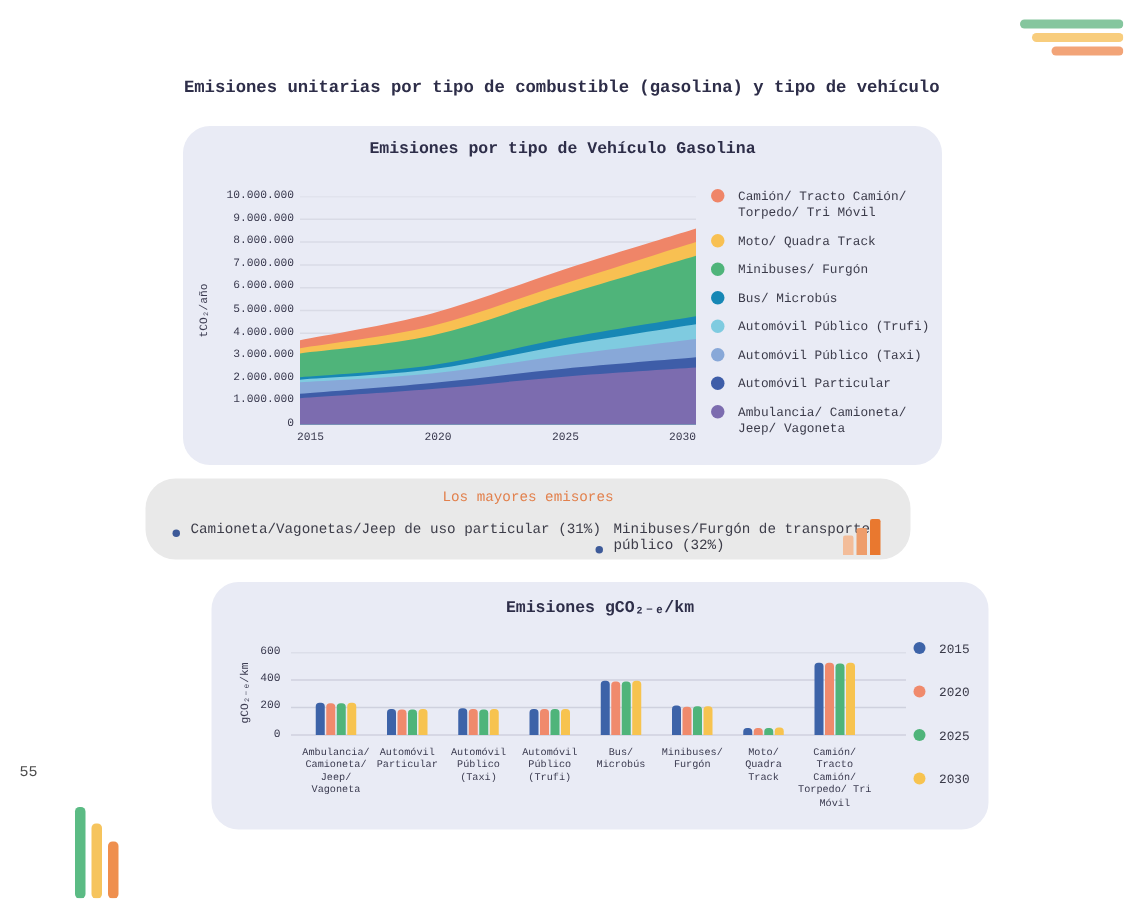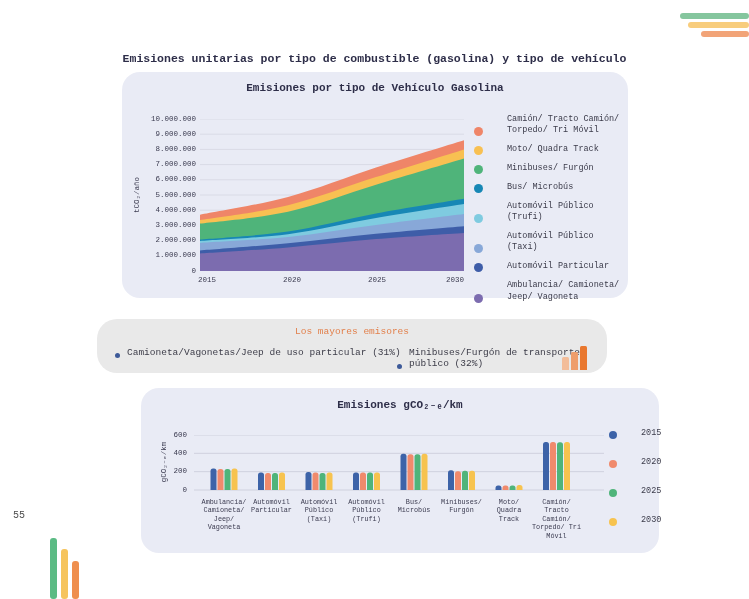--- a/index.html
+++ b/index.html
@@ -9,33 +9,33 @@
   .deco{position:absolute;border-radius:3px;}
   .deco-tr0{left:680px;top:13px;width:69px;height:6px;}
   .deco-tr1{left:688px;top:22px;width:61px;height:6px;}
   .deco-tr2{left:701px;top:31px;width:48px;height:6px;}
   .deco-bl0{left:50px;top:538px;width:7px;height:61px;}
   .deco-bl1{left:61px;top:549px;width:7px;height:50px;}
   .deco-bl2{left:72px;top:561px;width:7px;height:38px;}
   .main-title{position:absolute;top:52px;left:0;width:100%;text-align:center;
               font-size:11.5px;font-weight:bold;color:#2e2e49;}
   .card{position:absolute;background:#E9EBF5;border-radius:18px;}
-  .card1{left:122px;top:72px;width:506px;height:226px;}
+  .card1{left:122px;top:84px;width:506px;height:226px;}
   .card2{left:122px;top:388px;width:518px;height:165px;margin-left:19px;}
   .card-title{position:absolute;top:10px;left:0;width:100%;text-align:center;
               font-weight:bold;font-size:11px;color:#2e2e49;}
   .tick{position:absolute;font-size:7.5px;color:#3b3b50;}
   .tick-r{width:70px;text-align:right;}
   .tick-c{width:40px;text-align:center;}
   .ylab{position:absolute;font-size:7.5px;color:#3b3b50;white-space:nowrap;
         transform:translate(-50%,-50%) rotate(-90deg);}
   svg{position:absolute;display:block;}
   
   .legend{position:absolute;display:flex;flex-direction:column;list-style:none;margin:0;padding:0;}
-  .legend li{display:flex;align-items:flex-end;gap:24px;}
+  .legend li{display:flex;align-items:flex-start;gap:9px;}
   .legend .lbl{font-size:8.5px;line-height:1.3;color:#3b3b4a;white-space:pre-line;}
   .dot{border-radius:50%;flex:0 0 auto;}
   .area-legend{left:352px;top:42px;gap:8px;width:150px;}
   .area-legend .dot{width:9px;height:9px;}
   .bar-legend{left:468px;top:40px;gap:18px;}
   .bar-legend .dot{width:8px;height:8px;}
   
   .cat{position:absolute;font-size:6.8px;line-height:1.25;color:#3b3b50;text-align:center;
        white-space:pre-line;width:54px;}
   

